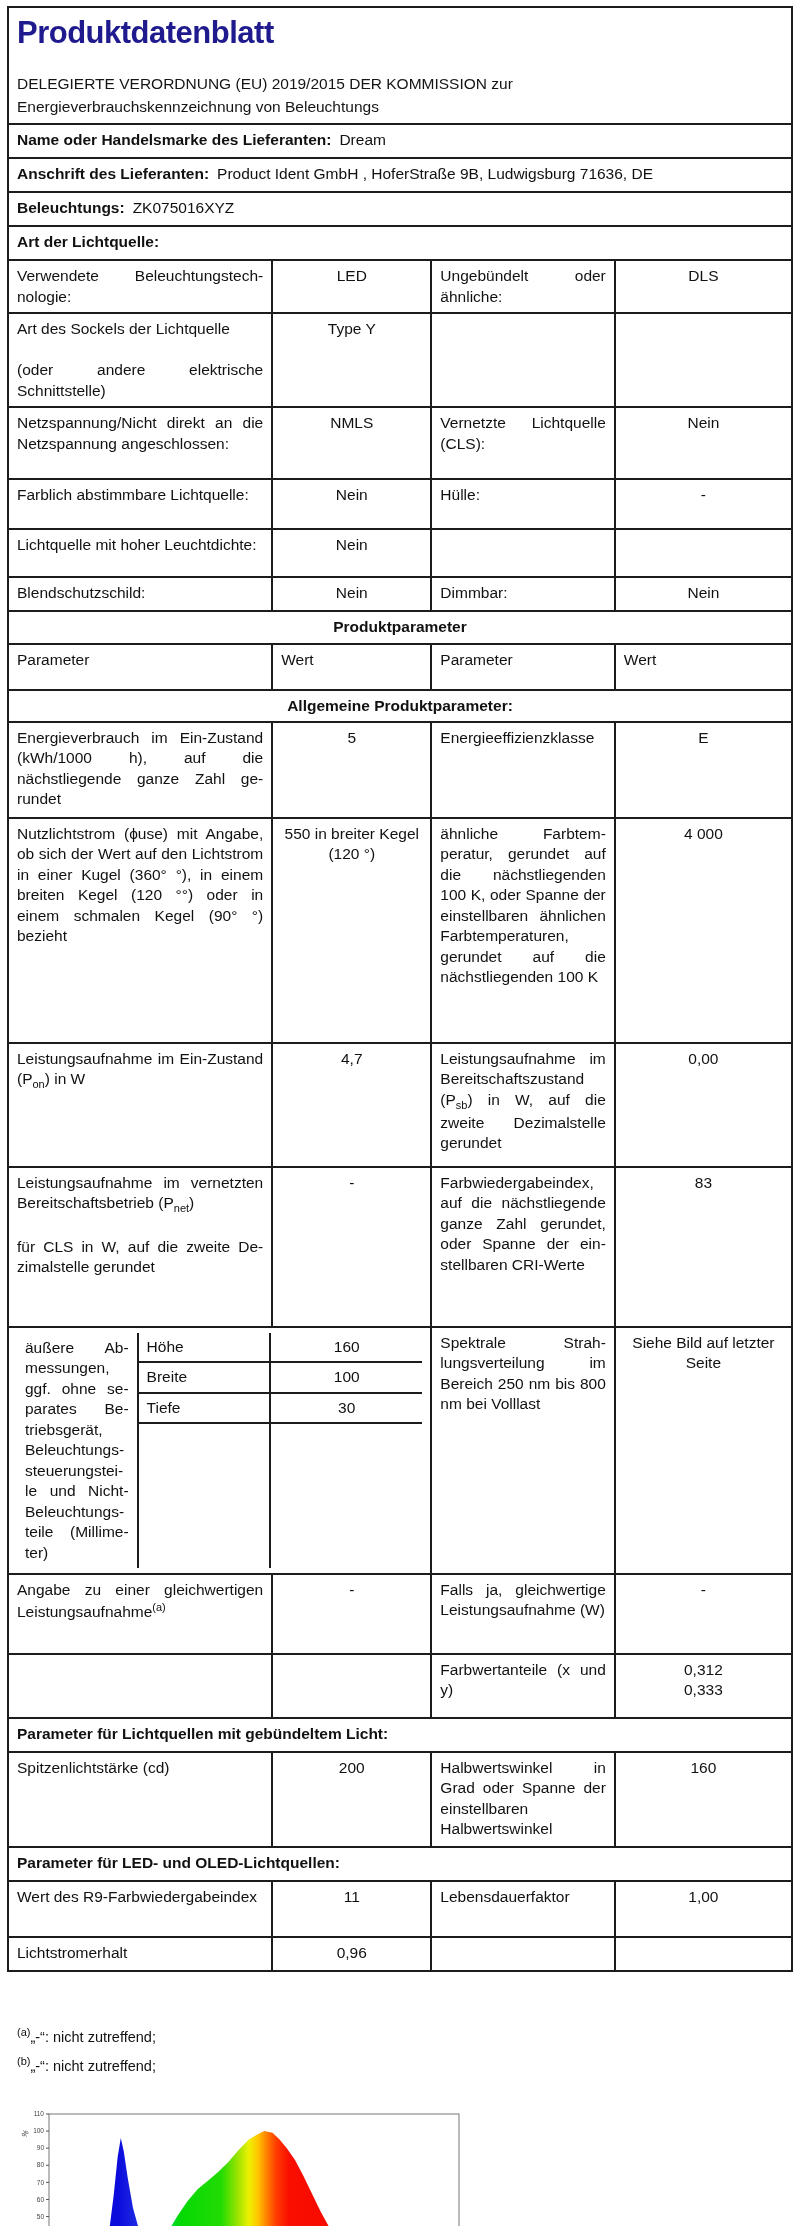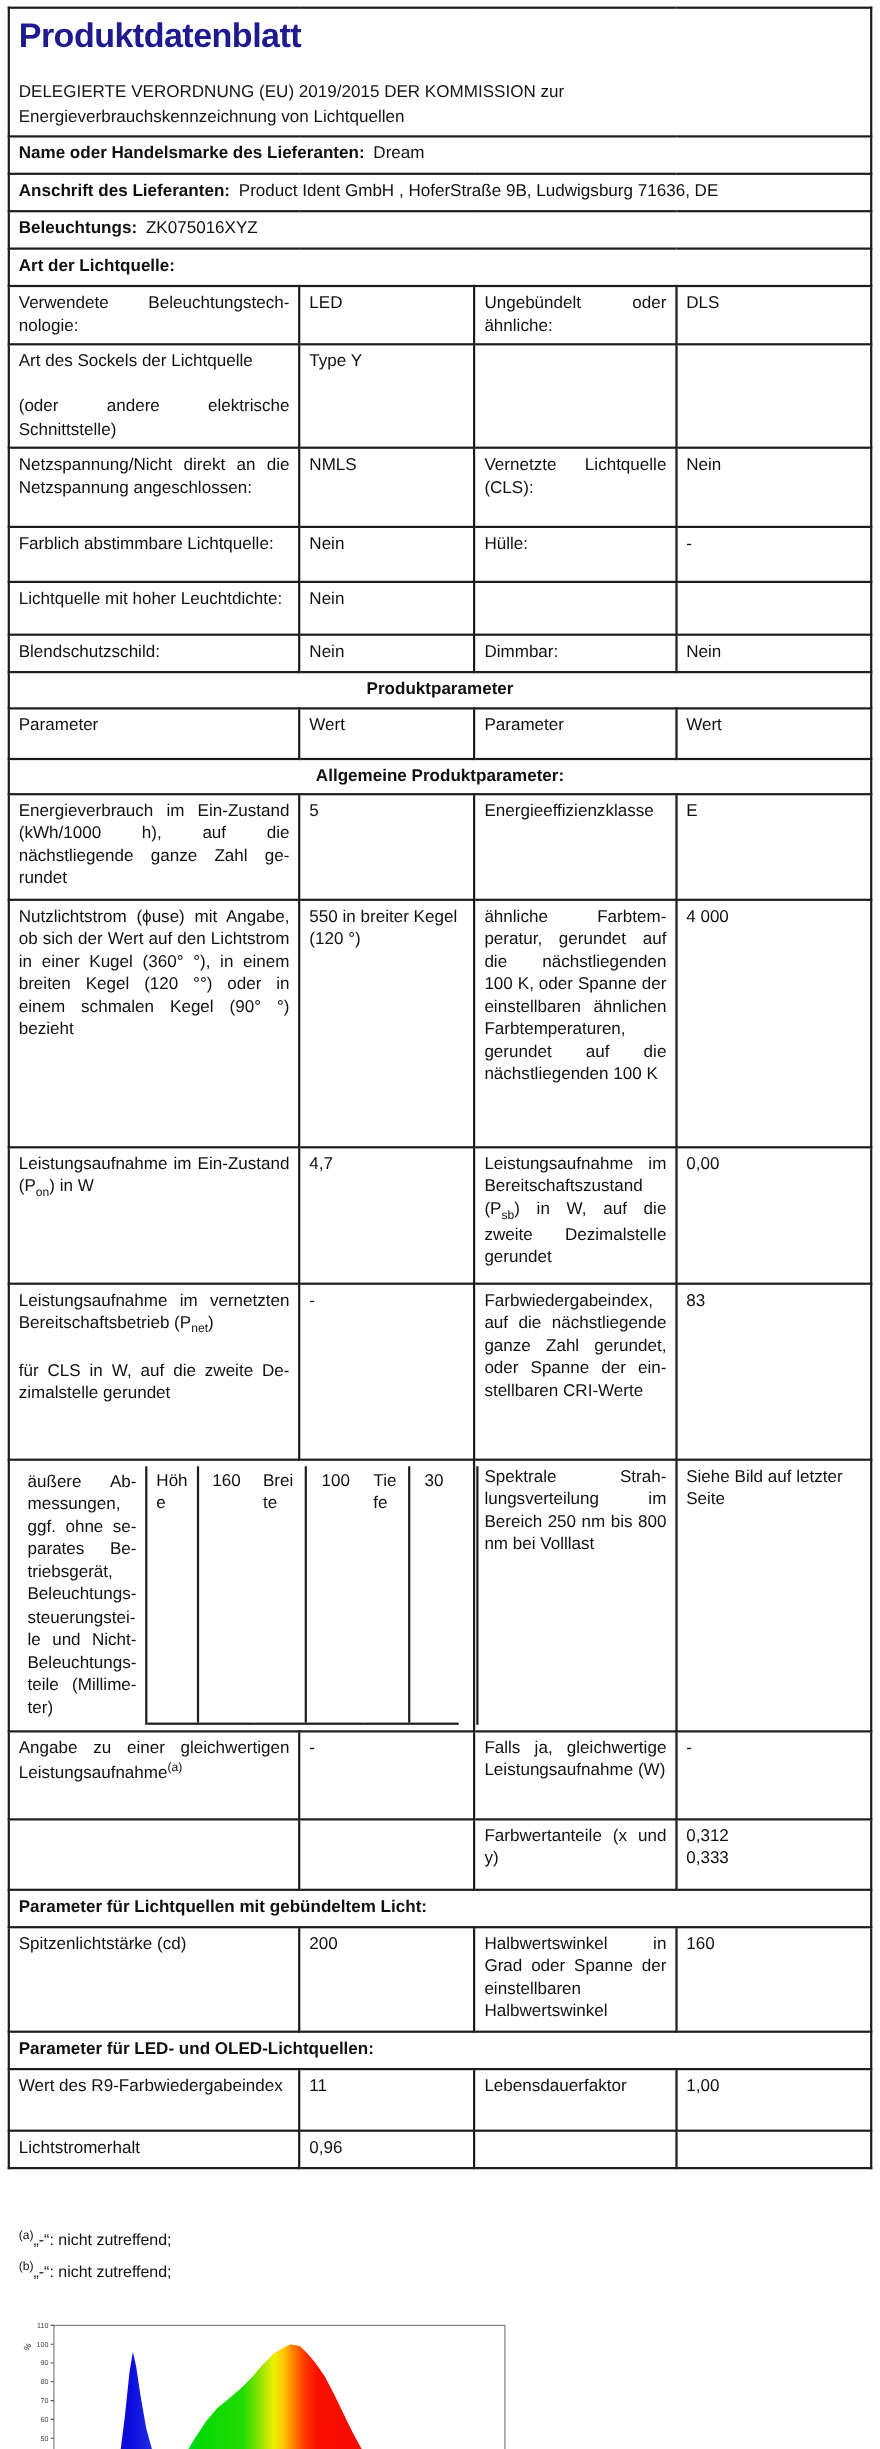--- a/index.html
+++ b/index.html
@@ -10,28 +10,28 @@
   
   td.title-cell{padding:12px 14px 16px;}
   .doc-title{color:#1f1b8e;font-size:31px;font-weight:bold;margin:0 0 18px 0;letter-spacing:-.5px;}
   .reg-line{display:block;font-size:15.5px;line-height:1.5;color:#151515;}
   
   td.supplier-cell{padding:8px 10px;}
   .sup-label{font-weight:bold;}
   .sup-value{margin-left:8px;}
   
   .cell-param{text-align:justify;}
-  .cell-value{text-align:left;}
+  .cell-value{text-align:center;}
   .hdr-center{text-align:center;font-weight:bold;}
   .hdr-left{font-weight:bold;}
   td.nopad{padding:0;}
   
   .dims-wrap{display:flex;align-items:stretch;min-height:100%;height:100%;}
   .dims-label{width:30%;box-sizing:border-box;padding:5px 8px;border-right:2px solid #1c1c1c;text-align:justify;}
-  .dims-grid{flex:1;display:flex;flex-direction:row;}
+  .dims-grid{flex:1;display:flex;flex-direction:column;}
   .dims-row{display:flex;border-bottom:2px solid #1c1c1c;}
   .dims-row.filler{flex:1;border-bottom:none;}
   .dims-name{width:46%;box-sizing:border-box;padding:4px 8px;}
   .dims-val{flex:1;box-sizing:border-box;text-align:center;border-left:2px solid #1c1c1c;padding:4px 8px;}
   
   .footnotes{padding:10px 10px 0 10px;font-size:14.5px;margin-top:44px;}
   .footnote{margin:0 0 10px 0;}
   .footnote sup{font-size:11px;}
   
   .chart-wrap{margin:30px 0 0 12px;}
@@ -48,21 +48,21 @@
         <col style="width:20.3%">
         <col style="width:23.4%">
         <col style="width:22.6%">
     </colgroup>
 
     <tbody>
         <tr style="height:104px">
       <td colspan="4" class="title-cell">
         <div class="doc-title">Produktdatenblatt</div>
         <span class="reg-line">DELEGIERTE VERORDNUNG (EU) 2019/2015 DER KOMMISSION zur</span>
-        <span class="reg-line">Energieverbrauchskennzeichnung von Lichtquellen</span>
+        <span class="reg-line">Energieverbrauchskennzeichnung von Beleuchtungs</span>
       </td>
     </tr>
 
     <tr style="height:34px">
       <td colspan="4" class="supplier-cell">
         <span class="sup-label">Name oder Handelsmarke des Lieferanten:</span><span class="sup-value">Dream</span>
       </td>
     </tr>
     <tr style="height:34px">
       <td colspan="4" class="supplier-cell">

